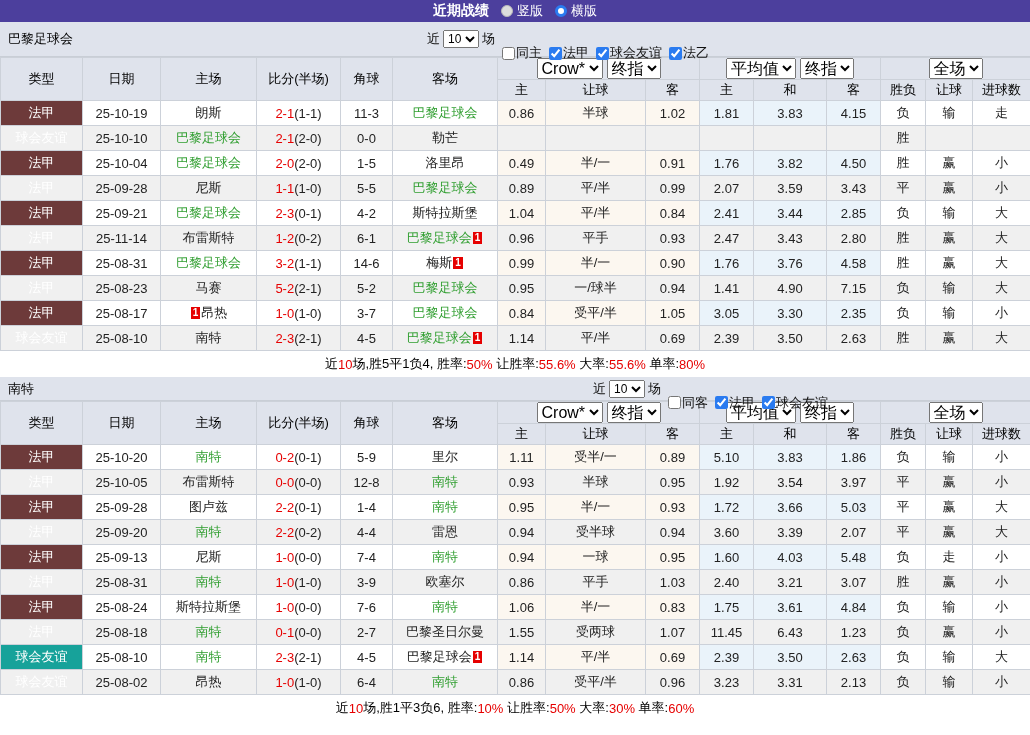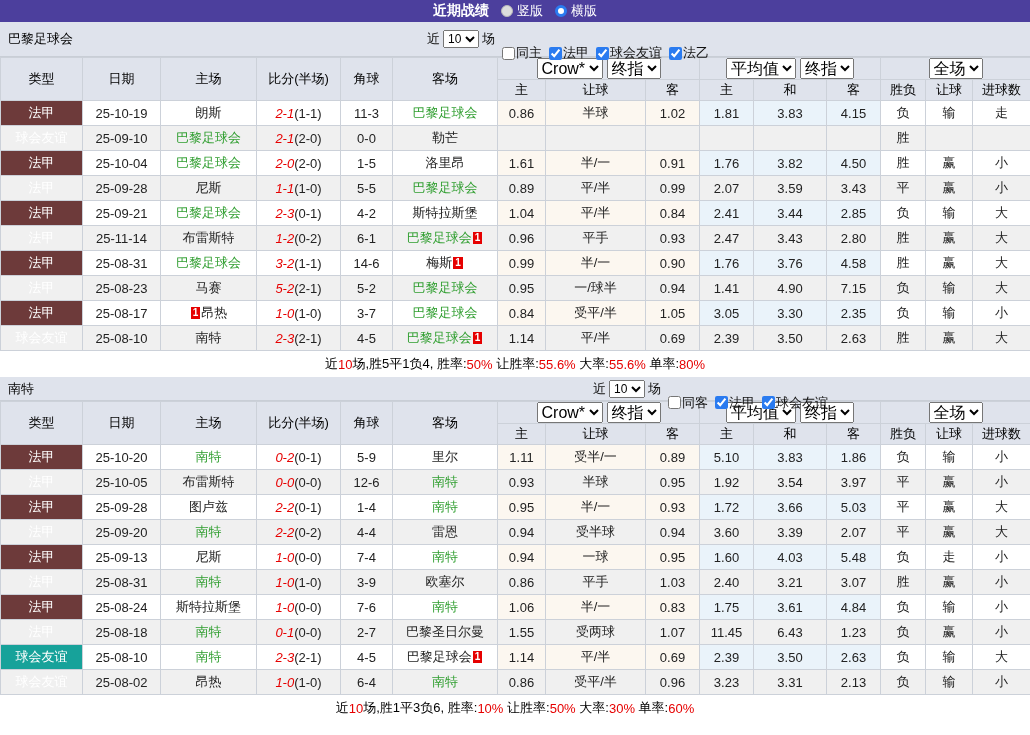--- a/index.html
+++ b/index.html
@@ -29,21 +29,21 @@
   .grid thead tr.r1 th { height:20px; }
   .grid thead tr.r2 th { height:21px; }
   .ddlcell select { font-size:16px; margin:0 2px; }
   .grid tbody td { height:25px; background:#fff; color:#222; }
   .grid tbody tr.alt td { background:#f0f0f0; }
   .grid tbody td.asian { background:var(--c-asian,#fcf7f0); }
   .grid tbody td.euro { background:var(--c-euro,#eaf3fa); }
   .grid tbody td.t-league { background:var(--c-league,#6d3a3a); color:#fff; }
   .grid tbody td.t-friendly { background:var(--c-friendly,#17a29a); color:#fff; }
   .green { color:var(--c-team,#2f9e2f); }
-  .ft { color:var(--c-red,#e60000);font-style:italic; }
+  .ft { color:var(--c-red,#e60000); }
   .badge {
     background:var(--c-red,#e60000); color:#fff; font-size:10px; font-weight:bold;
     display:inline-block; padding:0 2px; line-height:12px; margin:0 1px; vertical-align:1px;
   }
   .o-red { color:var(--c-red,#e60000); }
   .o-green { color:var(--c-green,#008800); }
   .o-blue { color:var(--c-blue,#1414cc); }
   .summary { height:26px; display:flex; align-items:center; justify-content:center; font-size:13px; color:#000; background:#fff; }
   .summary span { white-space:pre; }
   .summary .red { color:var(--c-red,#e60000); }
@@ -143,21 +143,21 @@
             <td class="asian">1.02</td>
             <td class="euro">1.81</td>
             <td class="euro">3.83</td>
             <td class="euro">4.15</td>
             <td class="o-blue">负</td>
             <td class="o-blue">输</td>
             <td class="o-green">走</td>
           </tr>
           <tr class="alt">
             <td class="t-friendly">球会友谊</td>
-            <td>25-09-10</td>
+            <td>25-10-10</td>
             <td><span class="green">巴黎足球会</span></td>
             <td><span class="ft">2-1</span><span class="ht">(2-0)</span></td>
             <td>0-0</td>
             <td><span>勒芒</span></td>
             <td class="asian"></td>
             <td class="asian"></td>
             <td class="asian"></td>
             <td class="euro"></td>
             <td class="euro"></td>
             <td class="euro"></td>
@@ -165,21 +165,21 @@
             <td></td>
             <td></td>
           </tr>
           <tr>
             <td class="t-league">法甲</td>
             <td>25-10-04</td>
             <td><span class="green">巴黎足球会</span></td>
             <td><span class="ft">2-0</span><span class="ht">(2-0)</span></td>
             <td>1-5</td>
             <td><span>洛里昂</span></td>
-            <td class="asian">1.61</td>
+            <td class="asian">0.49</td>
             <td class="asian">半/一</td>
             <td class="asian">0.91</td>
             <td class="euro">1.76</td>
             <td class="euro">3.82</td>
             <td class="euro">4.50</td>
             <td class="o-red">胜</td>
             <td class="o-red">赢</td>
             <td class="o-blue">小</td>
           </tr>
           <tr class="alt">
@@ -396,21 +396,21 @@
             <td class="euro">1.86</td>
             <td class="o-blue">负</td>
             <td class="o-blue">输</td>
             <td class="o-blue">小</td>
           </tr>
           <tr class="alt">
             <td class="t-league">法甲</td>
             <td>25-10-05</td>
             <td><span>布雷斯特</span></td>
             <td><span class="ft">0-0</span><span class="ht">(0-0)</span></td>
-            <td>12-6</td>
+            <td>12-8</td>
             <td><span class="green">南特</span></td>
             <td class="asian">0.93</td>
             <td class="asian">半球</td>
             <td class="asian">0.95</td>
             <td class="euro">1.92</td>
             <td class="euro">3.54</td>
             <td class="euro">3.97</td>
             <td class="o-green">平</td>
             <td class="o-red">赢</td>
             <td class="o-blue">小</td>

